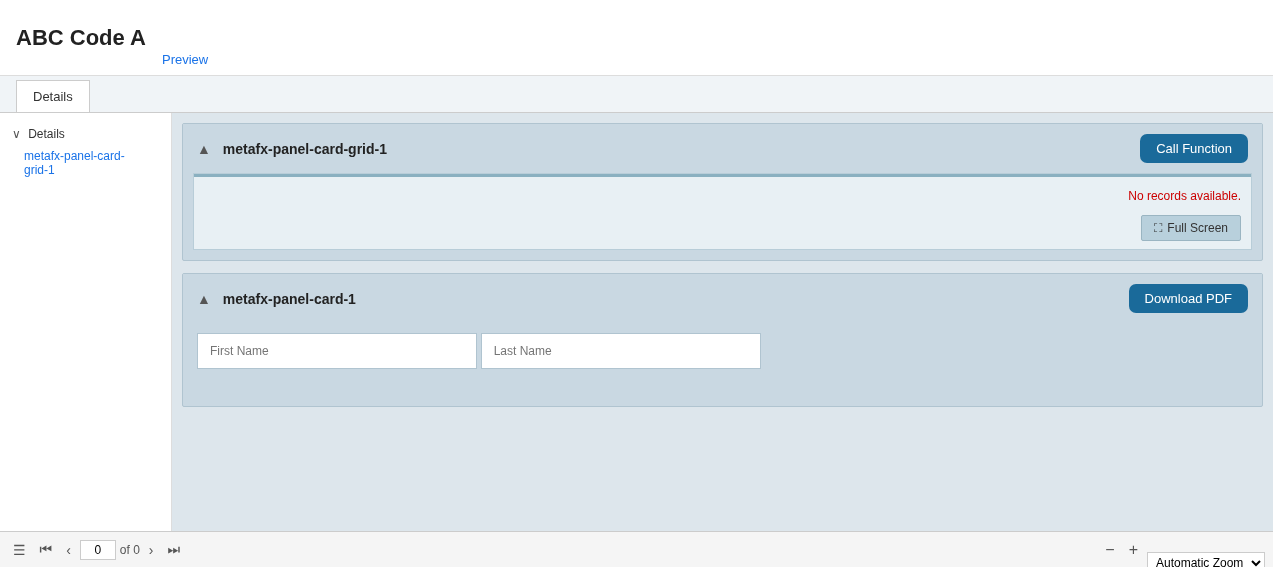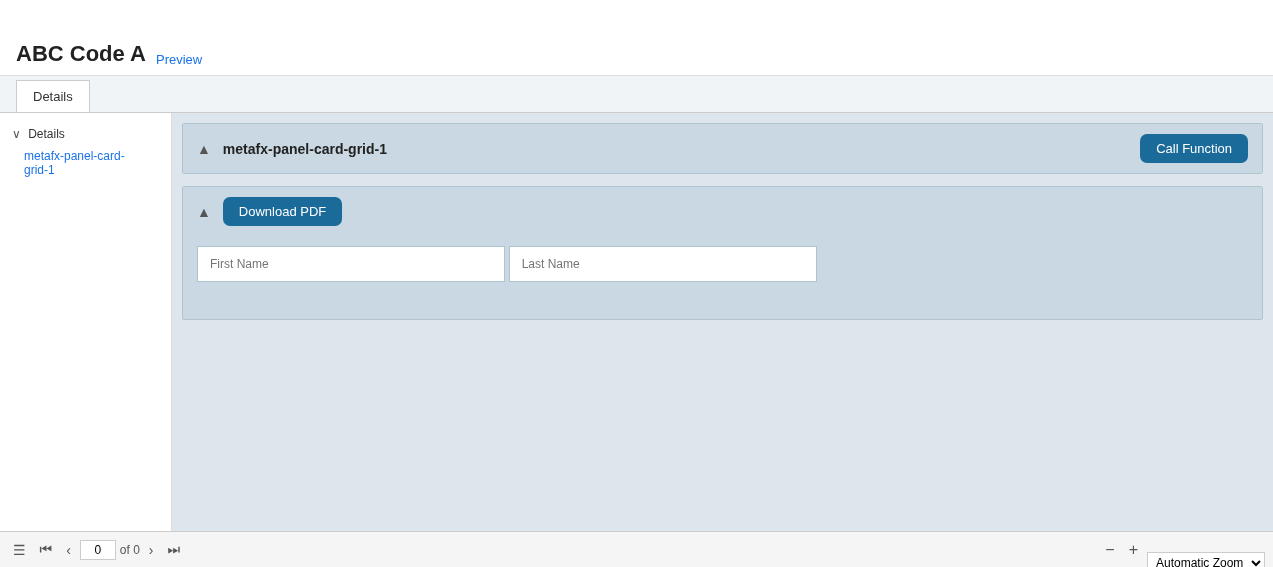--- a/index.html
+++ b/index.html
@@ -11,22 +11,22 @@
       width: 1273px;
       height: 567px;
       overflow: hidden;
     }
 
     
     .top-header {
       background: #fff;
       padding: 8px 16px;
       display: flex;
-      align-items: flex-end;
-      gap: 10px;
+      align-items: center;
+      gap: 16px;
       border-bottom: 1px solid #ddd;
     }
     .top-title {
       font-size: 22px;
       font-weight: bold;
       color: #222;
     }
     .preview-badge {
       color: #1a73e8;
       font-size: 13px;
@@ -159,21 +159,21 @@
 
     
     .panel-body-form {
       padding: 10px 14px 14px 14px;
     }
     .form-field {
       background: #fff;
       border: 1px solid #b0c4d0;
       padding: 10px 12px;
       margin-bottom: 23px;
-      width: 308px;
+      width: 280px;
       font-size: 12px;
       color: #999;
     }
 
     
     .bottom-toolbar {
       position: fixed;
       bottom: 0;
       left: 0;
       right: 0;
@@ -253,25 +253,36 @@
   </div>
 
   <div class="content-area">
 
     <div class="panel-card">
       <div class="panel-header">
         <span class="panel-collapse-icon">▲</span>
         <span class="panel-title">metafx-panel-card-grid-1</span>
         <button class="panel-btn">Call Function</button>
       </div>
+      <div class="panel-body-grid">
+        <div class="grid-line"></div>
+        <div class="no-records">No records available.</div>
+        <div class="fullscreen-btn">
+          <button class="fullscreen-button">
+            <span>⛶</span>
+            <span>Full Screen</span>
+          </button>
+        </div>
+      </div>
     </div>
 
     <div class="panel-card">
       <div class="panel-header">
         <span class="panel-collapse-icon">▲</span>
+        <span class="panel-title">metafx-panel-card-1</span>
         <button class="panel-btn">Download PDF</button>
       </div>
       <div class="panel-body-form">
         <input class="form-field" type="text" placeholder="First Name" style="">
         <input class="form-field" type="text" placeholder="Last Name" style="">
       </div>
     </div>
 
   </div>
 </div>

